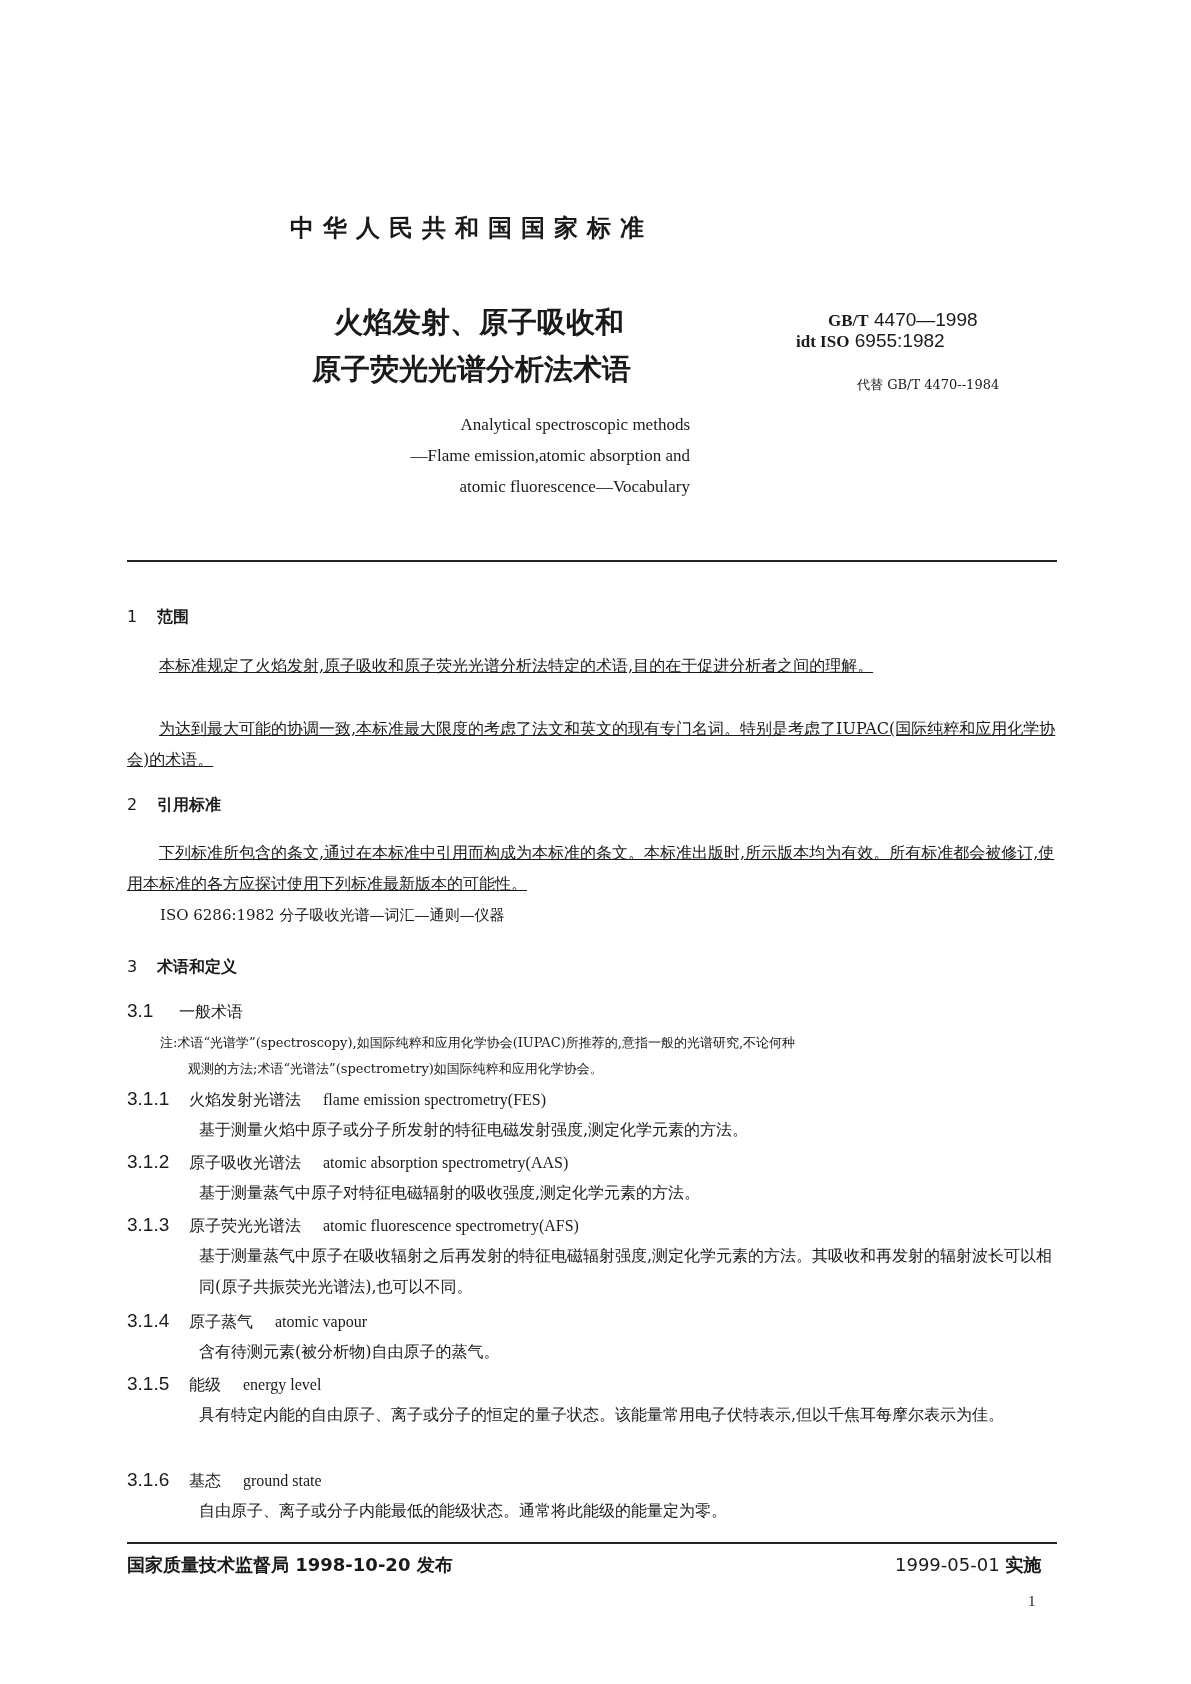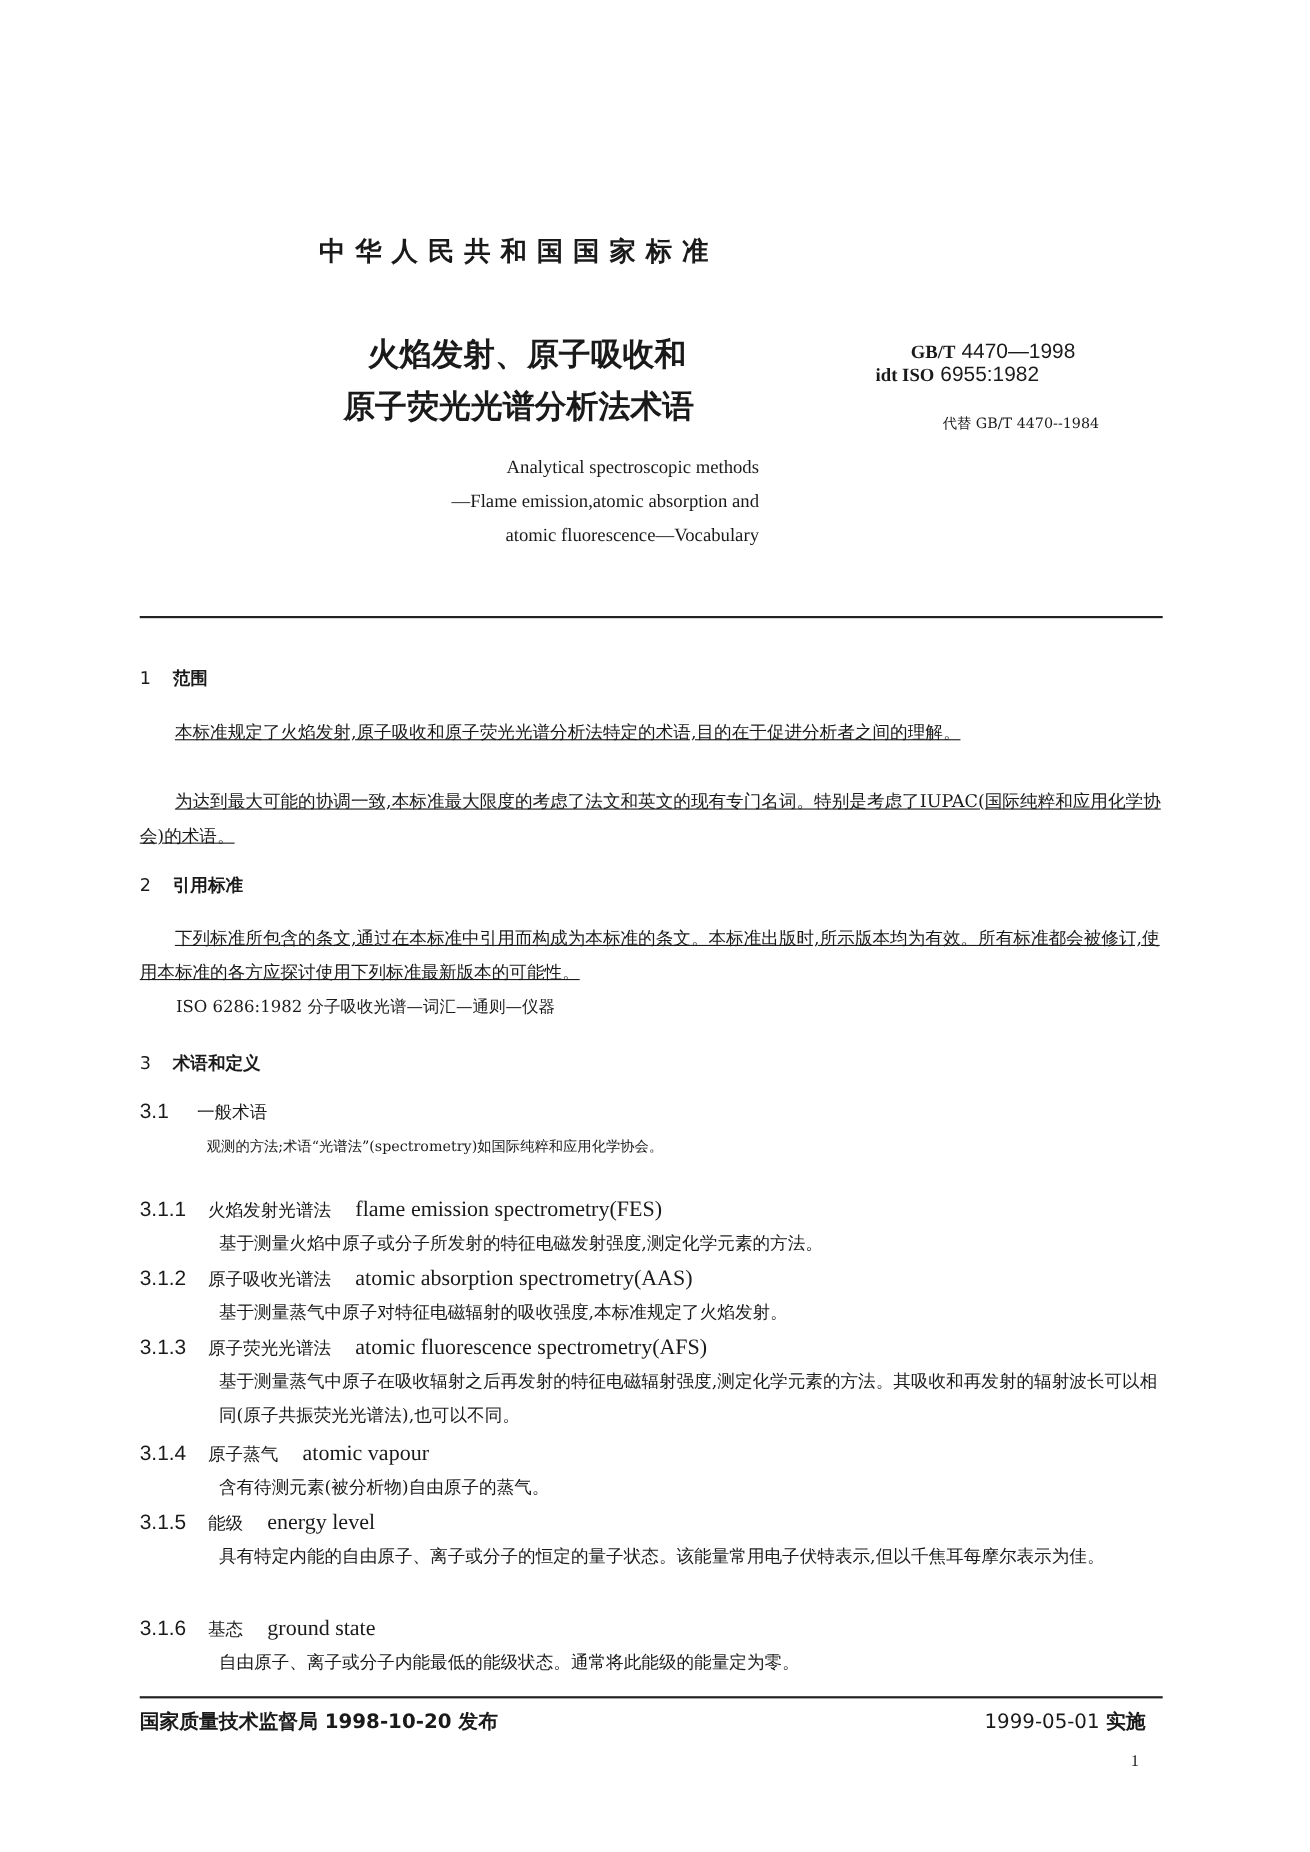--- a/index.html
+++ b/index.html
@@ -28,21 +28,21 @@
   .h1 { font-family: "DejaVu Sans", sans-serif; font-weight: bold; font-size: 16px; left: 127px; }
   .h1 .num { font-weight: normal; display: inline-block; width: 30px; }
   .p { font-family: "DejaVu Serif", serif; font-size: 16px; left: 127px; width: 930px; white-space: normal; line-height: 31px; }
   .indent { text-indent: 32px; text-decoration: underline; }
   .ref { left: 160px; font-size: 15px; }
   .note { left: 160px; font-size: 13px; width: 900px; white-space: normal; line-height: 26px; }
   .note .cont { display: block; padding-left: 28px; }
   .term { left: 127px; font-size: 16px; }
   .term .tnum { display: inline-block; width: 62px; font-family: "Liberation Sans", sans-serif; font-size: 19px; }
   .term .cn { font-family: "DejaVu Serif", serif; }
-  .term .en { font-family: "Liberation Serif", serif; font-size: 20px; margin-left: 22px; }
+  .term .en { font-family: "Liberation Serif", serif; font-size: 16px; margin-left: 22px; }
   .def { left: 199px; width: 860px; font-size: 16px; white-space: normal; line-height: 31px; }
   .footer-left { left: 127px; top: 1553px; font-family: "DejaVu Sans", sans-serif; font-weight: bold; font-size: 18px; }
   .footer-right { left: 895px; top: 1553px; font-family: "DejaVu Sans", sans-serif; font-size: 18px; }
   .footer-right .act { font-weight: bold; }
   .page-num { left: 1028px; top: 1593px; font-family: "Liberation Serif", serif; font-size: 15px; }
 </style>
 </head>
 <body>
 
 <div>
@@ -80,32 +80,33 @@
   <div class="abs p indent" style="top:837px">下列标准所包含的条文,通过在本标准中引用而构成为本标准的条文。本标准出版时,所示版本均为有效。所有标准都会被修订,使用本标准的各方应探讨使用下列标准最新版本的可能性。</div>
   <div class="abs ref" style="top:906px">ISO 6286:1982   分子吸收光谱—词汇—通则—仪器</div>
 
   <div class="abs h1" style="top:957px">
     <span class="num">3</span><span>术语和定义</span>
   </div>
   <div class="abs term" style="top:1000px">
     <span class="tnum" style="width:52px">3.1</span><span class="cn">一般术语</span>
   </div>
   <div class="abs note" style="top:1030px">
+    <span>注:术语“光谱学”(spectroscopy),如国际纯粹和应用化学协会(IUPAC)所推荐的,意指一般的光谱研究,不论何种</span>
     <span class="cont">观测的方法;术语“光谱法”(spectrometry)如国际纯粹和应用化学协会。</span>
   </div>
 
   <div class="abs term" style="top:1088px">
     <span class="tnum">3.1.1</span><span class="cn">火焰发射光谱法</span><span class="en">flame emission spectrometry(FES)</span>
   </div>
   <div class="abs def" style="top:1114px">基于测量火焰中原子或分子所发射的特征电磁发射强度,测定化学元素的方法。</div>
 
   <div class="abs term" style="top:1151px">
     <span class="tnum">3.1.2</span><span class="cn">原子吸收光谱法</span><span class="en">atomic absorption spectrometry(AAS)</span>
   </div>
-  <div class="abs def" style="top:1177px">基于测量蒸气中原子对特征电磁辐射的吸收强度,本标准规定了火焰发射。</div>
+  <div class="abs def" style="top:1177px">基于测量蒸气中原子对特征电磁辐射的吸收强度,测定化学元素的方法。</div>
 
   <div class="abs term" style="top:1214px">
     <span class="tnum">3.1.3</span><span class="cn">原子荧光光谱法</span><span class="en">atomic fluorescence spectrometry(AFS)</span>
   </div>
   <div class="abs def" style="top:1240px">基于测量蒸气中原子在吸收辐射之后再发射的特征电磁辐射强度,测定化学元素的方法。其吸收和再发射的辐射波长可以相同(原子共振荧光光谱法),也可以不同。</div>
 
   <div class="abs term" style="top:1310px">
     <span class="tnum">3.1.4</span><span class="cn">原子蒸气</span><span class="en">atomic vapour</span>
   </div>
   <div class="abs def" style="top:1336px">含有待测元素(被分析物)自由原子的蒸气。</div>

